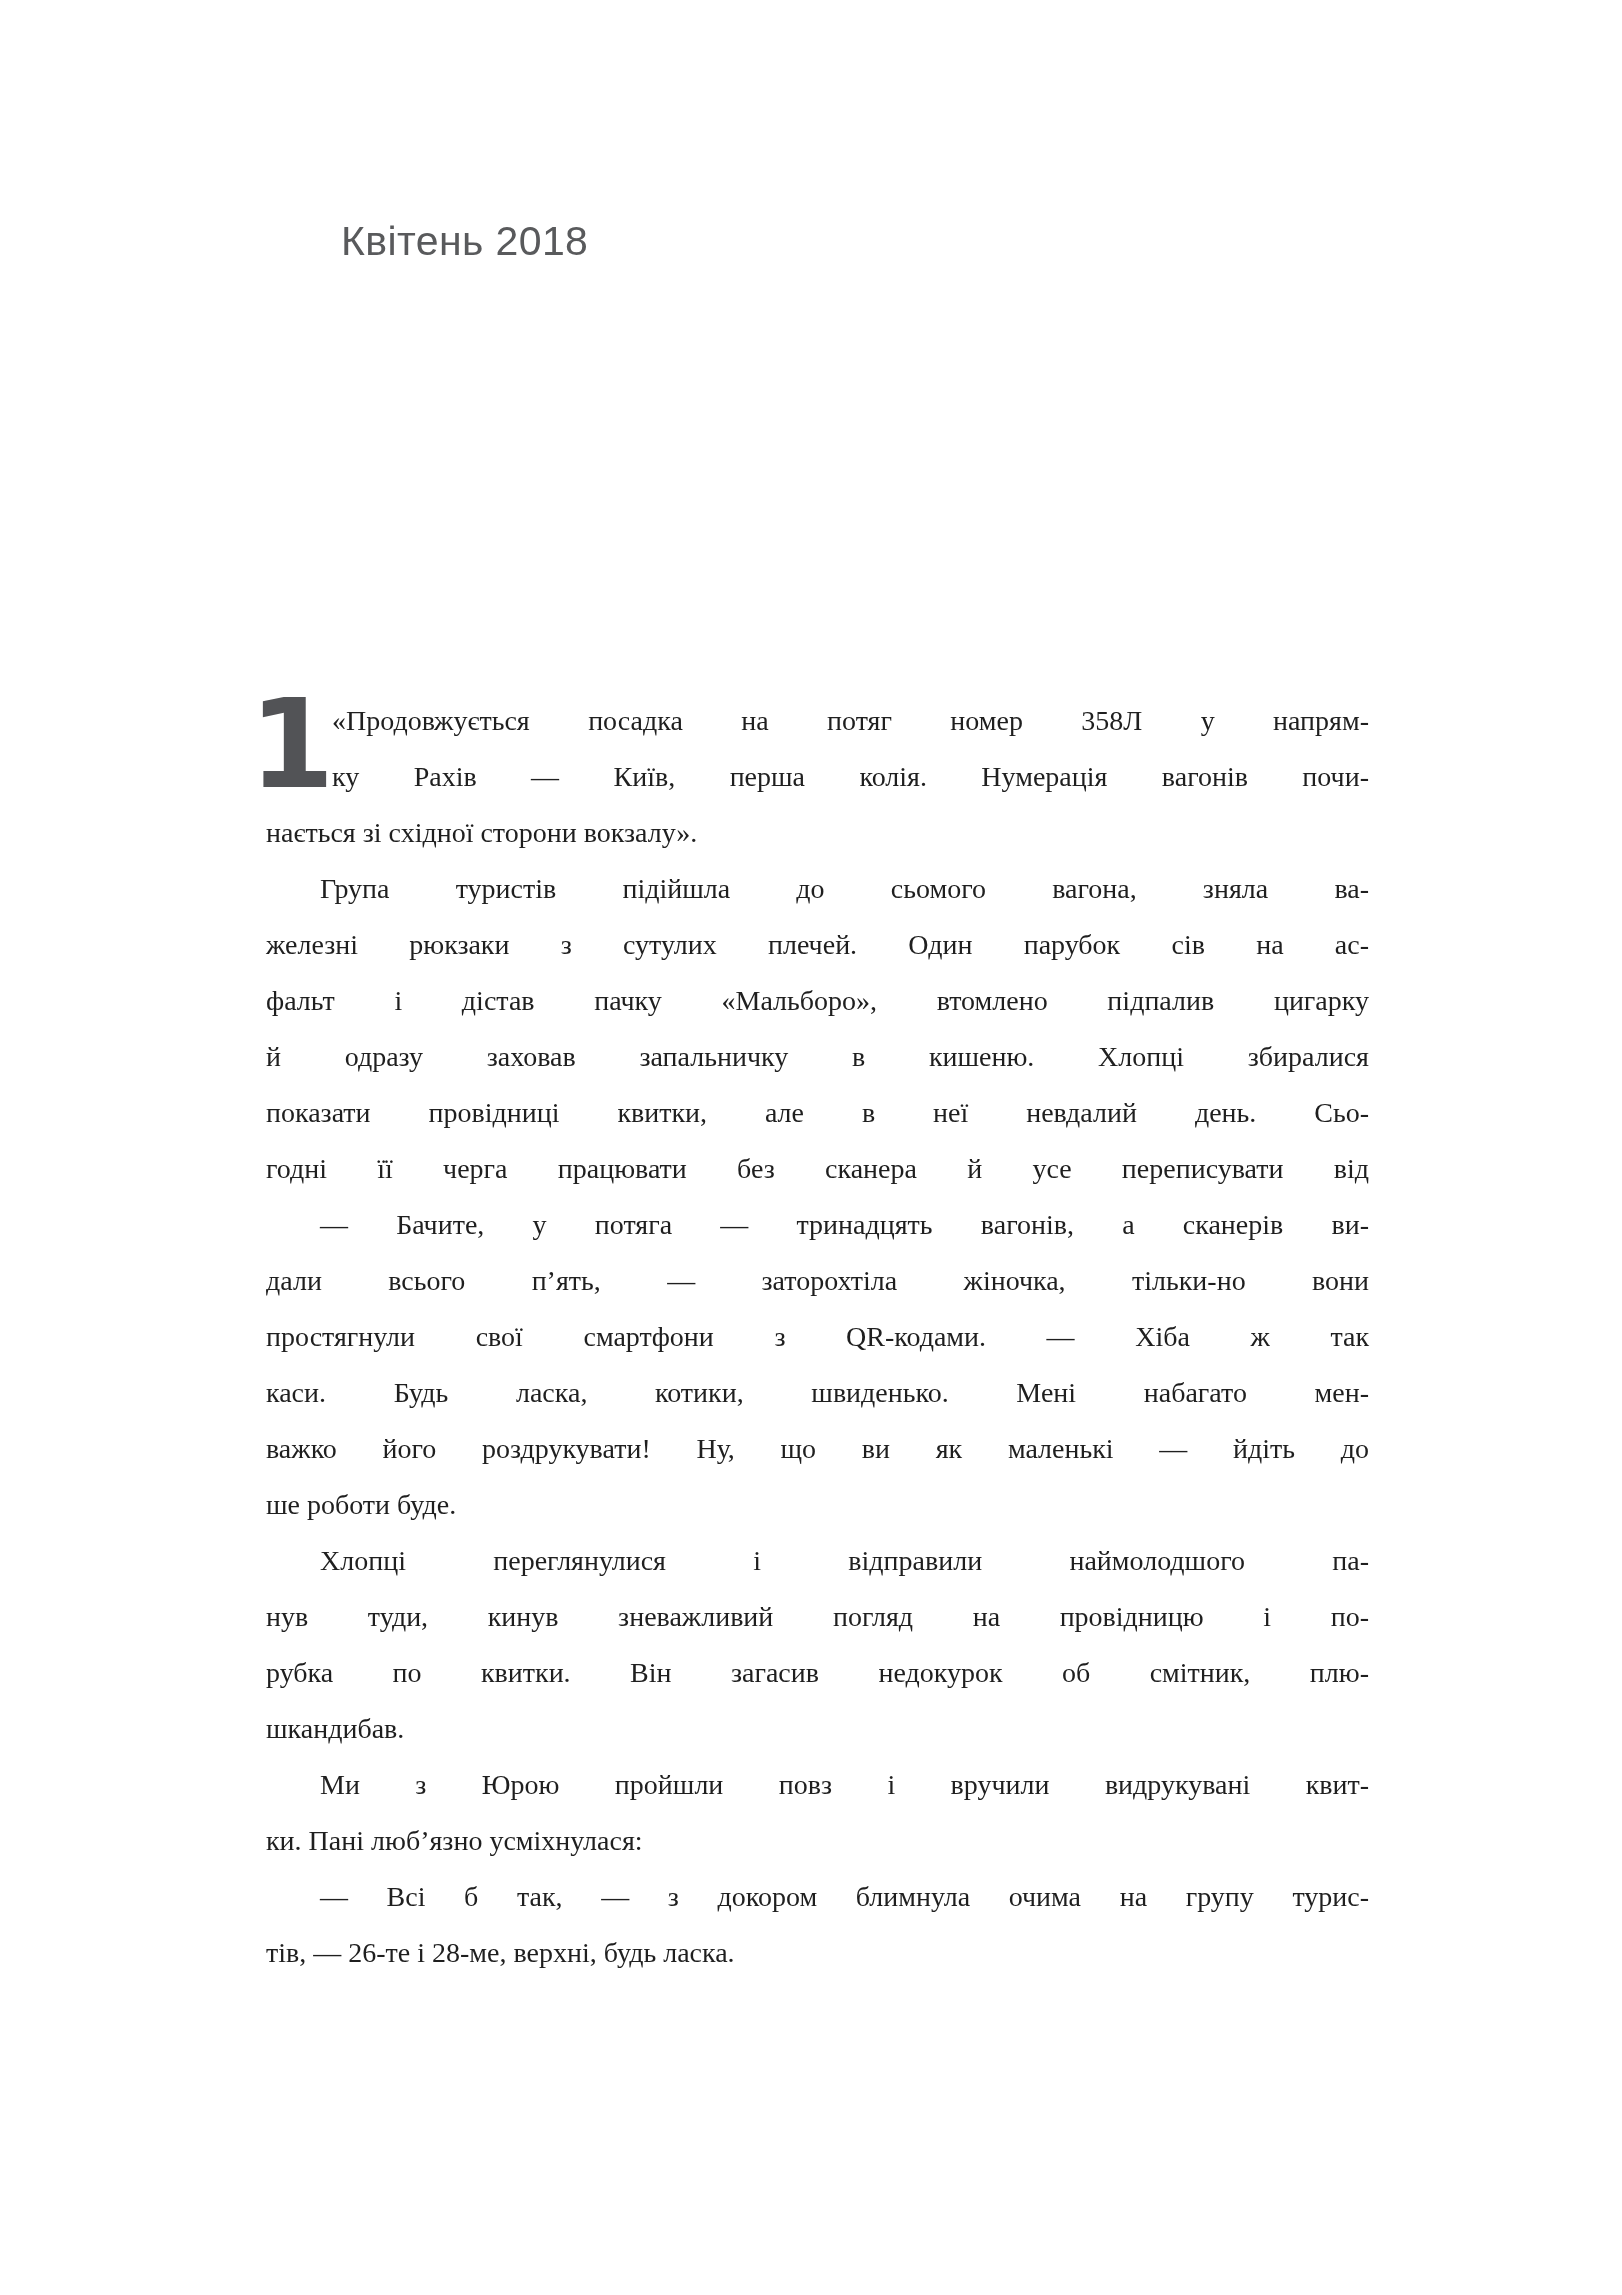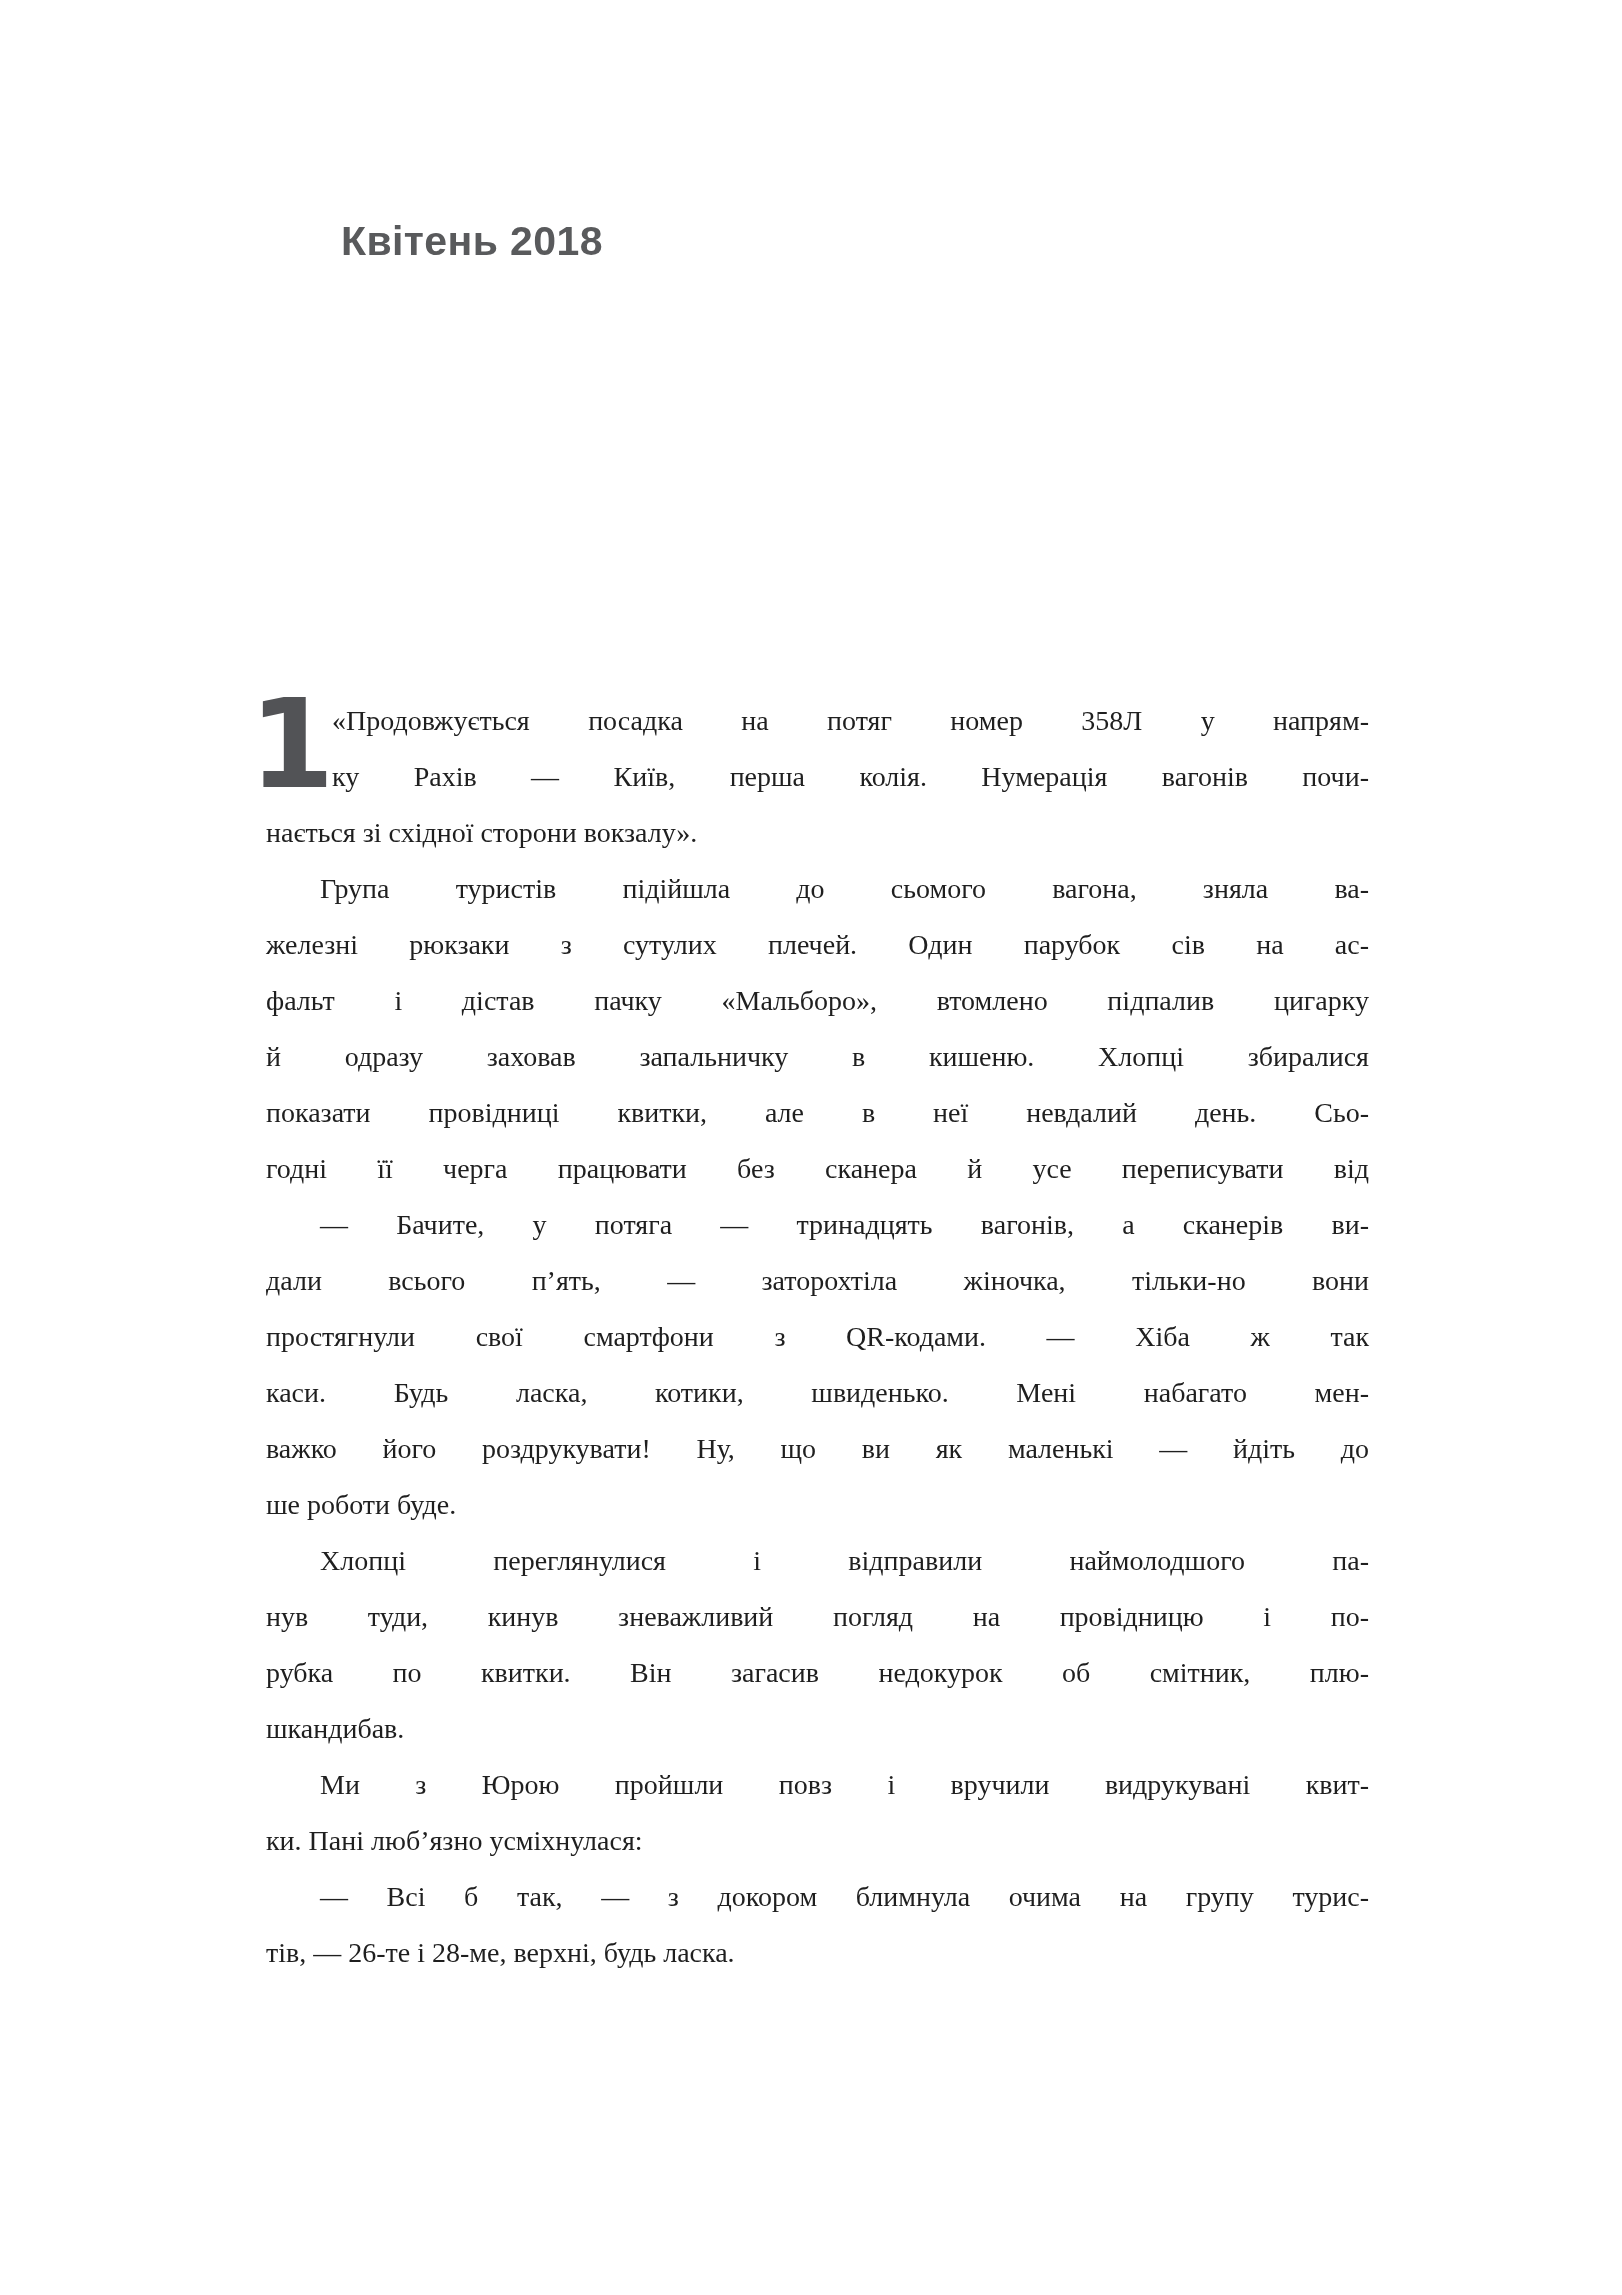--- a/index.html
+++ b/index.html
@@ -13,21 +13,21 @@
     height: 2295px;
     background: #ffffff;
     overflow: hidden;
     font-family: "Liberation Serif", serif;
   }
   .chapter-title {
     position: absolute;
     left: 341px;
     top: 218px;
     font-family: "Liberation Sans", sans-serif;
-    font-weight: bold;
+    font-weight: normal;
     font-size: 41px;
     letter-spacing: 0.4px;
     color: #595a5c;
     white-space: nowrap;
   }
   .text-block {
     position: absolute;
     left: 266px;
     top: 693px;
     width: 1103px;

